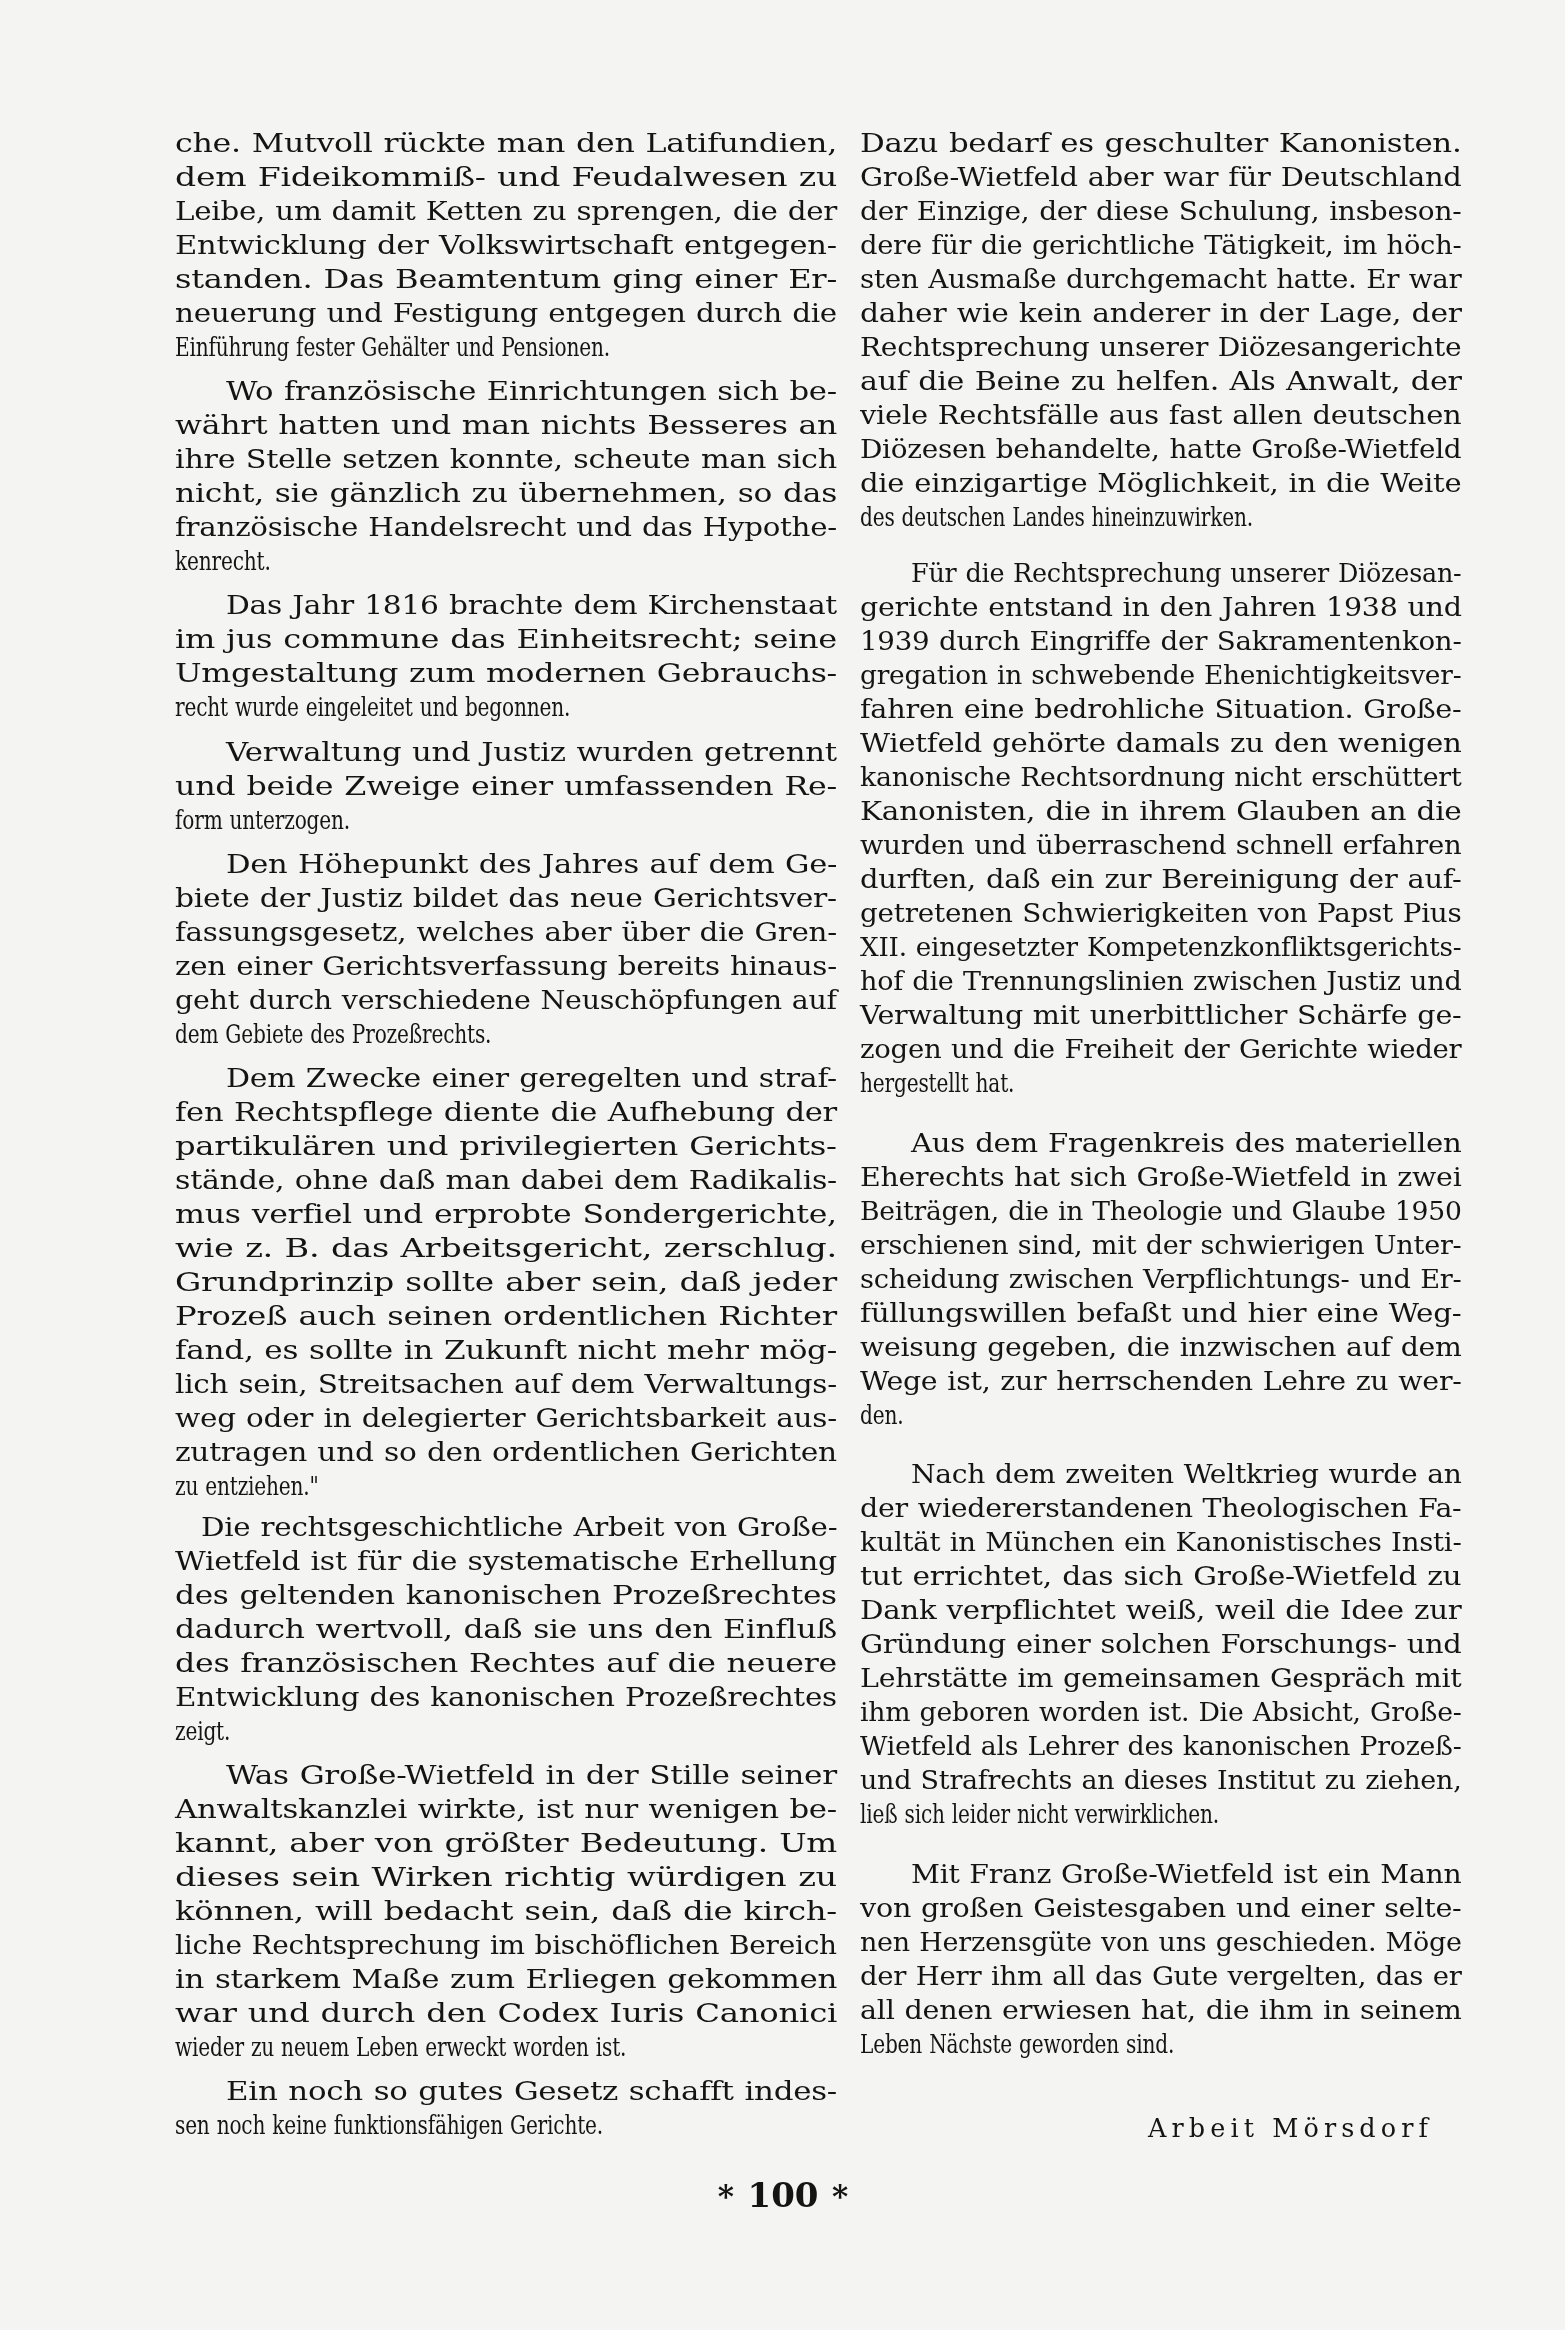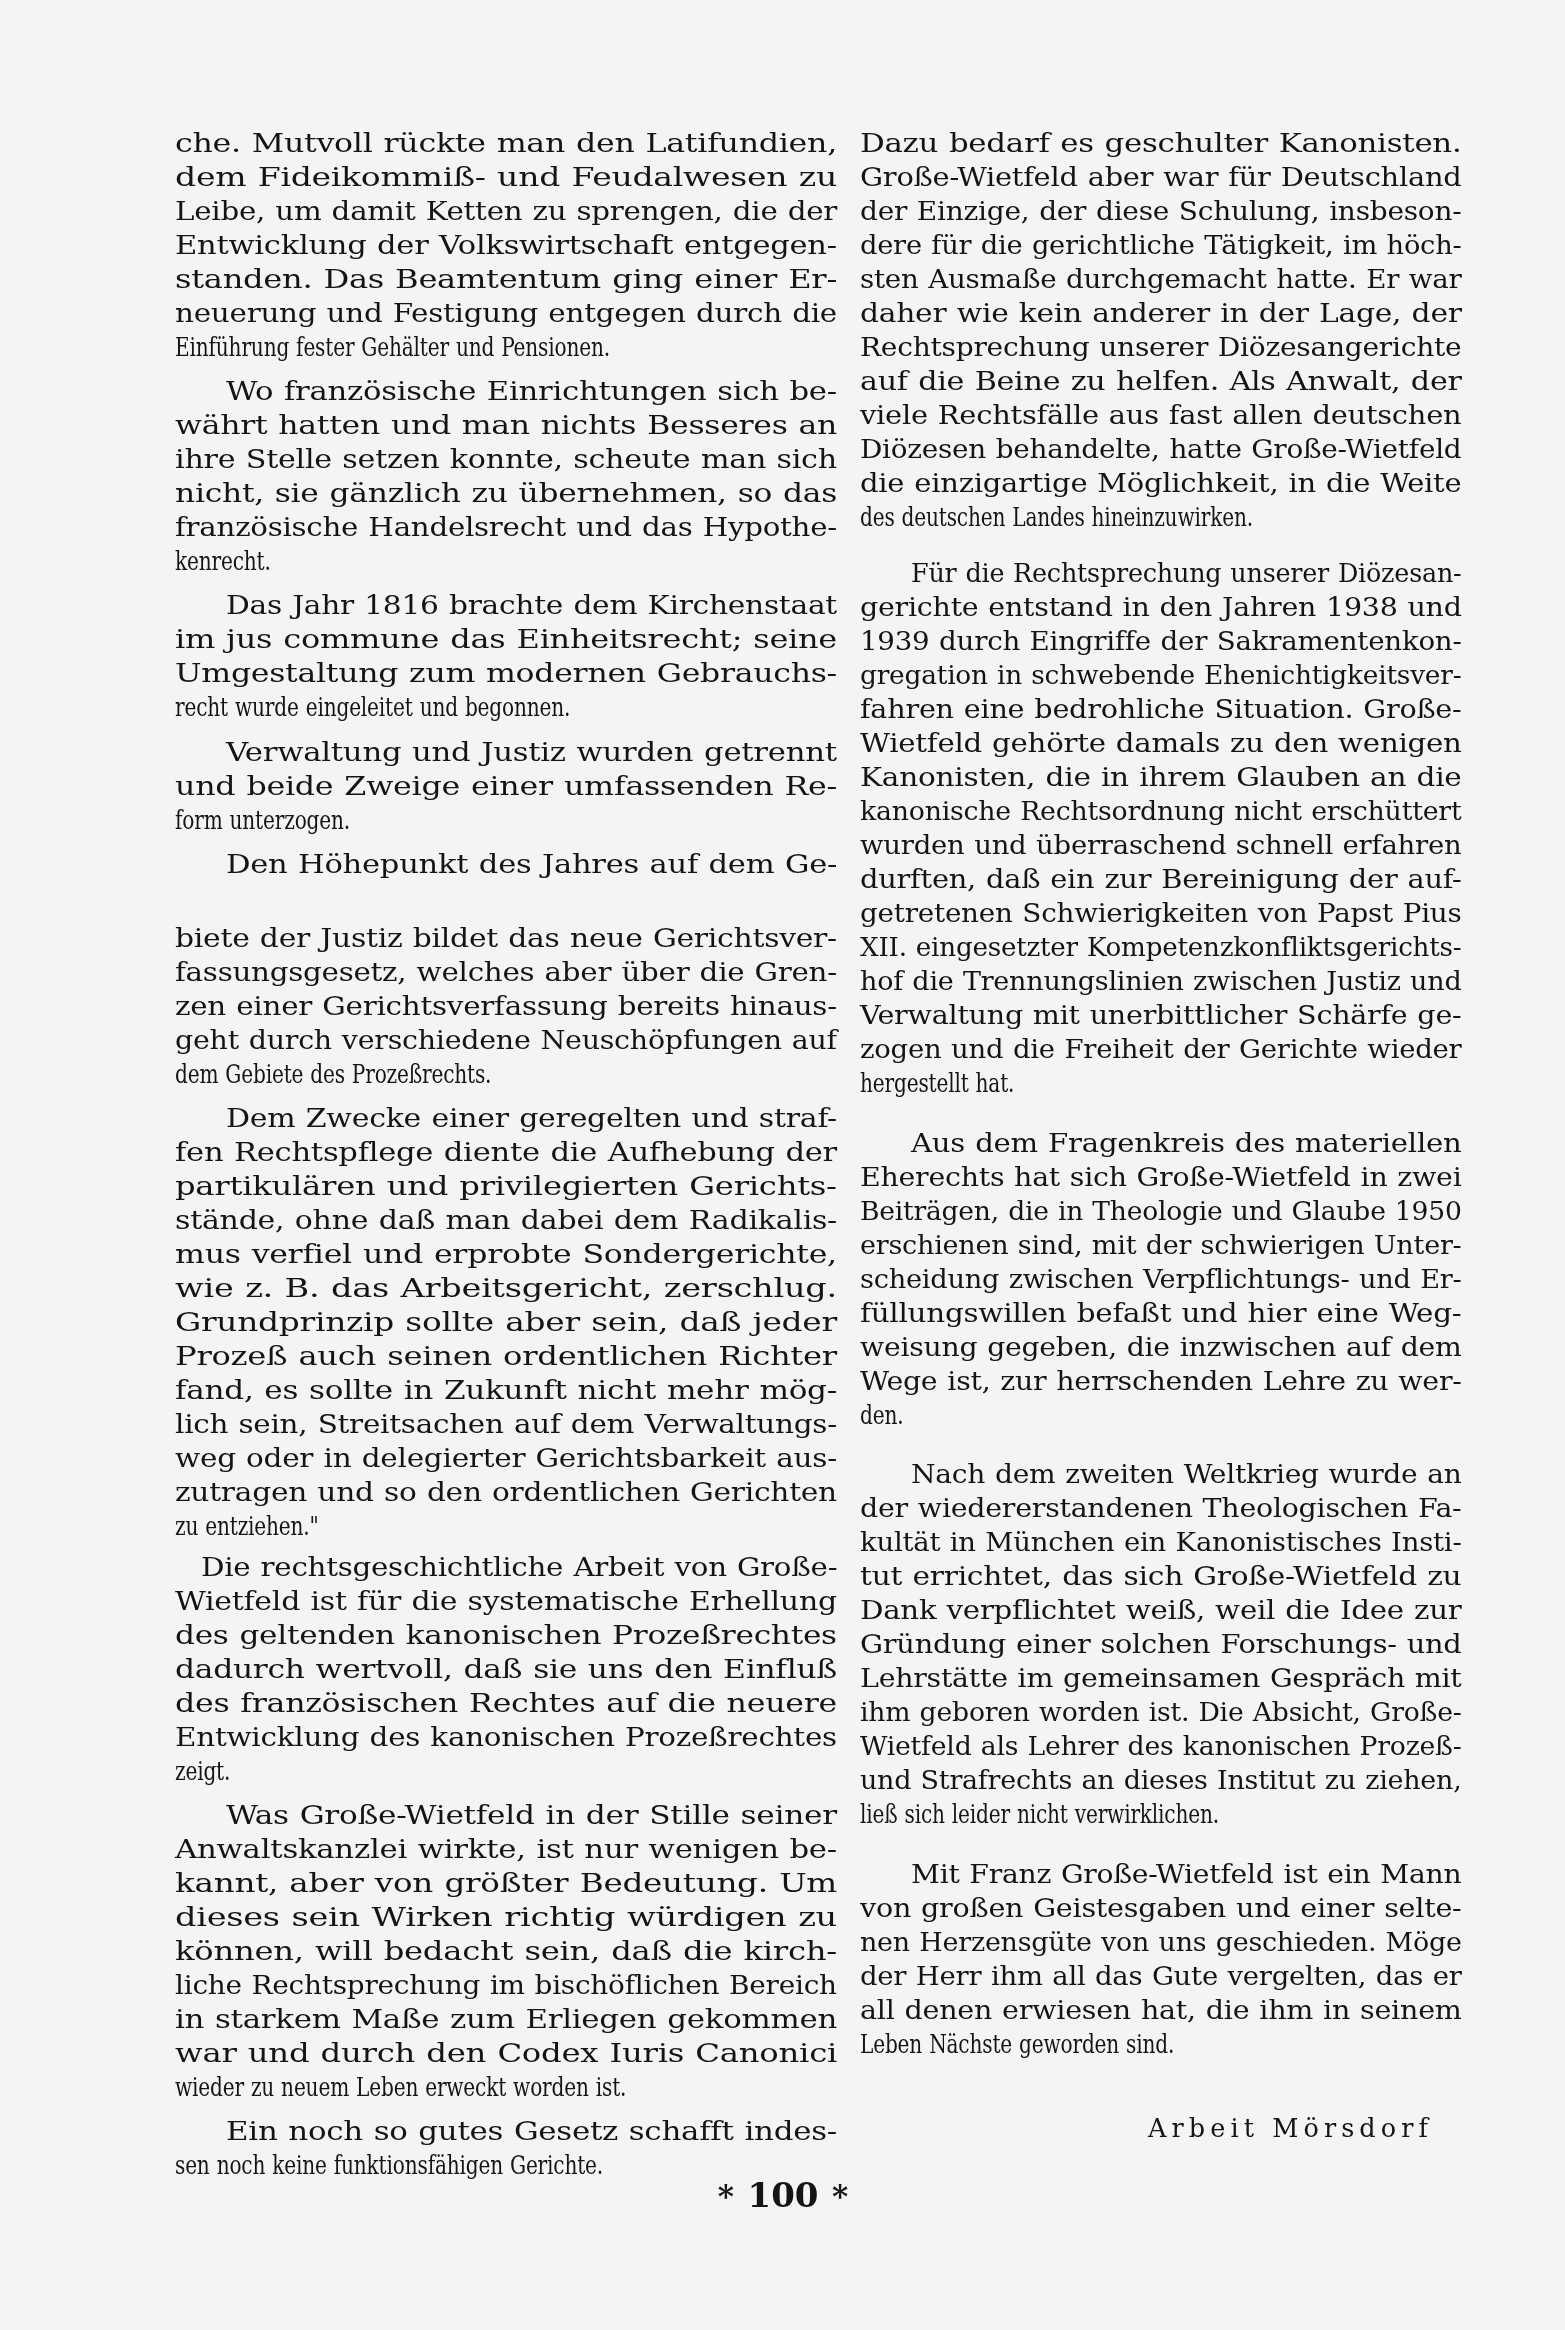--- a/index.html
+++ b/index.html
@@ -101,21 +101,21 @@
       </p>
       <div style="height: 10.2px;"></div>
       <p class="para">
         <span class="line" style="padding-left: 51px; height: 34px; overflow: visible;"><span class="text-scaler" style="white-space: nowrap; transform: scaleX(1.3136);">Verwaltung und Justiz wurden getrennt</span></span>
         <span class="line" style="height: 34px; overflow: visible;"><span class="text-scaler" style="white-space: nowrap; transform: scaleX(1.3566);">und beide Zweige einer umfassenden Re-</span></span>
         <span class="line last" style="height: 34px; overflow: visible;"><span class="text-scaler" style="white-space: nowrap; transform: scaleX(0.86);">form unterzogen.</span></span>
       </p>
       <div style="height: 10.2px;"></div>
       <p class="para">
         <span class="line" style="padding-left: 51px; height: 34px; overflow: visible;"><span class="text-scaler" style="white-space: nowrap; transform: scaleX(1.3063);">Den Höhepunkt des Jahres auf dem Ge-</span></span>
-        <span class="line" style="height: 34px; overflow: visible; margin-top: 40px;"><span class="text-scaler" style="white-space: nowrap; transform: scaleX(1.2733);">biete der Justiz bildet das neue Gerichtsver-</span></span>
+        <span class="line" style="height: 34px; overflow: visible;"><span class="text-scaler" style="white-space: nowrap; transform: scaleX(1.2733);">biete der Justiz bildet das neue Gerichtsver-</span></span>
         <span class="line" style="height: 34px; overflow: visible;"><span class="text-scaler" style="white-space: nowrap; transform: scaleX(1.2541);">fassungsgesetz, welches aber über die Gren-</span></span>
         <span class="line" style="height: 34px; overflow: visible;"><span class="text-scaler" style="white-space: nowrap; transform: scaleX(1.2557);">zen einer Gerichtsverfassung bereits hinaus-</span></span>
         <span class="line" style="height: 34px; overflow: visible;"><span class="text-scaler" style="white-space: nowrap; transform: scaleX(1.2169);">geht durch verschiedene Neuschöpfungen auf</span></span>
         <span class="line last" style="height: 34px; overflow: visible;"><span class="text-scaler" style="white-space: nowrap; transform: scaleX(0.86);">dem Gebiete des Prozeßrechts.</span></span>
       </p>
       <div style="height: 10.2px;"></div>
       <p class="para">
         <span class="line" style="padding-left: 51px; height: 34px; overflow: visible;"><span class="text-scaler" style="white-space: nowrap; transform: scaleX(1.2805);">Dem Zwecke einer geregelten und straf-</span></span>
         <span class="line" style="height: 34px; overflow: visible;"><span class="text-scaler" style="white-space: nowrap; transform: scaleX(1.3076);">fen Rechtspflege diente die Aufhebung der</span></span>
         <span class="line" style="height: 34px; overflow: visible;"><span class="text-scaler" style="white-space: nowrap; transform: scaleX(1.3796);">partikulären und privilegierten Gerichts-</span></span>
@@ -174,22 +174,22 @@
         <span class="line last" style="height: 34px; overflow: visible;"><span class="text-scaler" style="white-space: nowrap; transform: scaleX(0.86);">des deutschen Landes hineinzuwirken.</span></span>
       </p>
       <div style="height: 22px;"></div>
       <p class="para">
         <span class="line" style="padding-left: 51px; height: 34px; overflow: visible;"><span class="text-scaler" style="white-space: nowrap; transform: scaleX(1.0881);">Für die Rechtsprechung unserer Diözesan-</span></span>
         <span class="line" style="height: 34px; overflow: visible;"><span class="text-scaler" style="white-space: nowrap; transform: scaleX(1.2178);">gerichte entstand in den Jahren 1938 und</span></span>
         <span class="line" style="height: 34px; overflow: visible;"><span class="text-scaler" style="white-space: nowrap; transform: scaleX(1.183);">1939 durch Eingriffe der Sakramentenkon-</span></span>
         <span class="line" style="height: 34px; overflow: visible;"><span class="text-scaler" style="white-space: nowrap; transform: scaleX(1.1302);">gregation in schwebende Ehenichtigkeitsver-</span></span>
         <span class="line" style="height: 34px; overflow: visible;"><span class="text-scaler" style="white-space: nowrap; transform: scaleX(1.2254);">fahren eine bedrohliche Situation. Große-</span></span>
         <span class="line" style="height: 34px; overflow: visible;"><span class="text-scaler" style="white-space: nowrap; transform: scaleX(1.2489);">Wietfeld gehörte damals zu den wenigen</span></span>
+        <span class="line" style="height: 34px; overflow: visible;"><span class="text-scaler" style="white-space: nowrap; transform: scaleX(1.1447);">kanonische Rechtsordnung nicht erschüttert</span></span>
         <span class="line" style="height: 34px; overflow: visible;"><span class="text-scaler" style="white-space: nowrap; transform: scaleX(1.2641);">Kanonisten, die in ihrem Glauben an die</span></span>
-        <span class="line" style="height: 34px; overflow: visible;"><span class="text-scaler" style="white-space: nowrap; transform: scaleX(1.1447);">kanonische Rechtsordnung nicht erschüttert</span></span>
         <span class="line" style="height: 34px; overflow: visible;"><span class="text-scaler" style="white-space: nowrap; transform: scaleX(1.1758);">wurden und überraschend schnell erfahren</span></span>
         <span class="line" style="height: 34px; overflow: visible;"><span class="text-scaler" style="white-space: nowrap; transform: scaleX(1.2336);">durften, daß ein zur Bereinigung der auf-</span></span>
         <span class="line" style="height: 34px; overflow: visible;"><span class="text-scaler" style="white-space: nowrap; transform: scaleX(1.1887);">getretenen Schwierigkeiten von Papst Pius</span></span>
         <span class="line" style="height: 34px; overflow: visible;"><span class="text-scaler" style="white-space: nowrap; transform: scaleX(1.1192);">XII. eingesetzter Kompetenzkonfliktsgerichts-</span></span>
         <span class="line" style="height: 34px; overflow: visible;"><span class="text-scaler" style="white-space: nowrap; transform: scaleX(1.1544);">hof die Trennungslinien zwischen Justiz und</span></span>
         <span class="line" style="height: 34px; overflow: visible;"><span class="text-scaler" style="white-space: nowrap; transform: scaleX(1.2207);">Verwaltung mit unerbittlicher Schärfe ge-</span></span>
         <span class="line" style="height: 34px; overflow: visible;"><span class="text-scaler" style="white-space: nowrap; transform: scaleX(1.1757);">zogen und die Freiheit der Gerichte wieder</span></span>
         <span class="line last" style="height: 34px; overflow: visible;"><span class="text-scaler" style="white-space: nowrap; transform: scaleX(0.86);">hergestellt hat.</span></span>
       </p>
       <div style="height: 25.5px;"></div>

